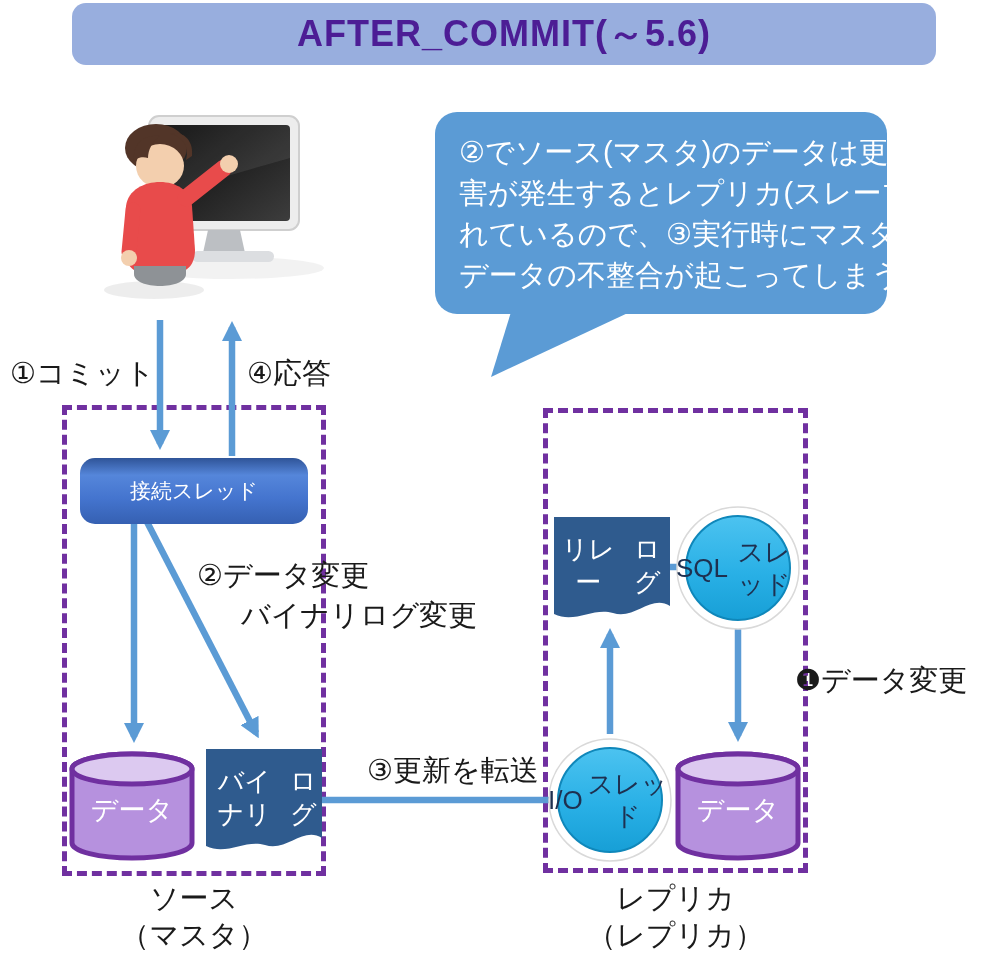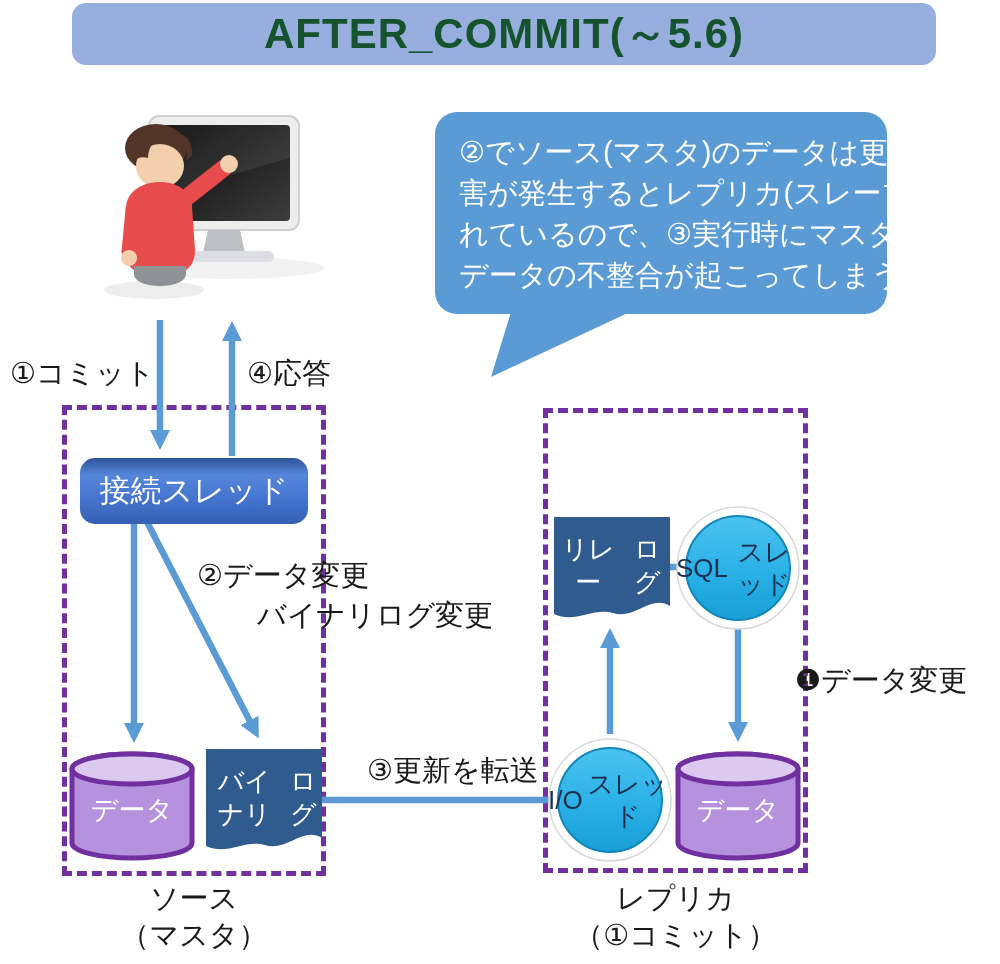--- a/index.html
+++ b/index.html
@@ -6,21 +6,21 @@
   #canvas{
     position:relative;width:1000px;height:964px;background:#ffffff;overflow:hidden;
     font-family:"Liberation Sans","DejaVu Sans",sans-serif;color:var(--text_dark,#1a1a1a);
   }
   .abs{position:absolute;}
   
   #title-bar{
     left:72px;top:3px;width:864px;height:62px;border-radius:14px;
     background:var(--title_bg,#98aede);display:flex;align-items:center;justify-content:center;z-index:4;
   }
-  #title-bar .t{color:#14532d;font-size:42px;font-weight:bold;letter-spacing:1px;}
+  #title-bar .t{color:#4c1d95;font-size:36px;font-weight:bold;letter-spacing:1px;}
   
   #bubble{
     left:435px;top:112px;width:452px;height:202px;border-radius:22px;
     background:var(--bubble_bg,#5b9bd5);z-index:3;box-sizing:border-box;padding:20px 0 0 24px;
   }
   #bubble .ln{color:#ffffff;font-size:29px;line-height:41px;white-space:nowrap;}
   #bubble-tail{left:480px;top:310px;z-index:3;}
   
   .dash-box{border:5px dashed var(--dash_purple,#7030a0);z-index:1;box-sizing:border-box;}
   #source-box{left:62px;top:405px;width:264px;height:471px;}
@@ -28,21 +28,21 @@
   
   #arrows{left:0;top:0;z-index:2;pointer-events:none;}
   .shape{z-index:3;}
   .lbl{z-index:4;font-size:29px;line-height:34px;white-space:nowrap;}
   
   #conn-thread{
     left:80px;top:458px;width:228px;height:66px;border-radius:15px;
     background:linear-gradient(180deg,#2f5498 0%,#5586da 26%,#4474ce 62%,#3560b2 100%);
     display:flex;align-items:center;justify-content:center;
   }
-  #conn-thread span{color:#ffffff;font-size:31px;}
+  #conn-thread span{color:#ffffff;font-size:21px;}
   
   .shape-text{display:flex;flex-direction:row;align-items:center;justify-content:center;
     color:#ffffff;text-align:center;z-index:3;pointer-events:none;}
   .cyl-text{font-size:27px;}
   .doc-text{font-size:26px;line-height:33px;}
   .circ-text{font-size:26px;line-height:32px;color:#1e3050;font-weight:500;}
   
   .caption{z-index:4;text-align:center;font-size:29px;line-height:37px;}
 </style>
 </head>
@@ -176,27 +176,27 @@
   <svg class="abs shape" style="left:672px;top:748px;" width="132" height="116" viewBox="0 0 132 116">
     <path d="M6,21 A60,15 0 0 1 126,21 V95 A60,15 0 0 1 6,95 Z" fill="#b691de" stroke="#7030a0" stroke-width="5"></path>
     <ellipse cx="66" cy="21" rx="60" ry="15" fill="#dcc9f0" stroke="#7030a0" stroke-width="5"></ellipse>
   </svg>
   <div class="abs shape-text cyl-text" style="left:672px;top:762px;width:132px;height:96px;">データ</div>
 
   <div class="abs lbl" style="left:10px;top:356px;">①コミット</div>
   <div class="abs lbl" style="left:247px;top:356px;">④応答</div>
   <div class="abs lbl" style="left:197px;top:558px;">
     <div>②データ変更</div>
-    <div style="margin-left:60px;margin-top:6px;">バイナリログ変更</div>
+    <div style="margin-left:44px;margin-top:6px;">バイナリログ変更</div>
   </div>
   <div class="abs lbl" style="left:367px;top:753px;">③更新を転送</div>
   <div class="abs lbl" style="left:795px;top:663px;">❶データ変更</div>
 
   <div class="abs caption" style="left:62px;top:880px;width:264px;">
     <div>ソース</div>
     <div>（マスタ）</div>
   </div>
   <div class="abs caption" style="left:543px;top:880px;width:265px;">
     <div>レプリカ</div>
-    <div>（①コミット）</div>
+    <div>（レプリカ）</div>
   </div>
 
 </div>
 
 </body></html>

